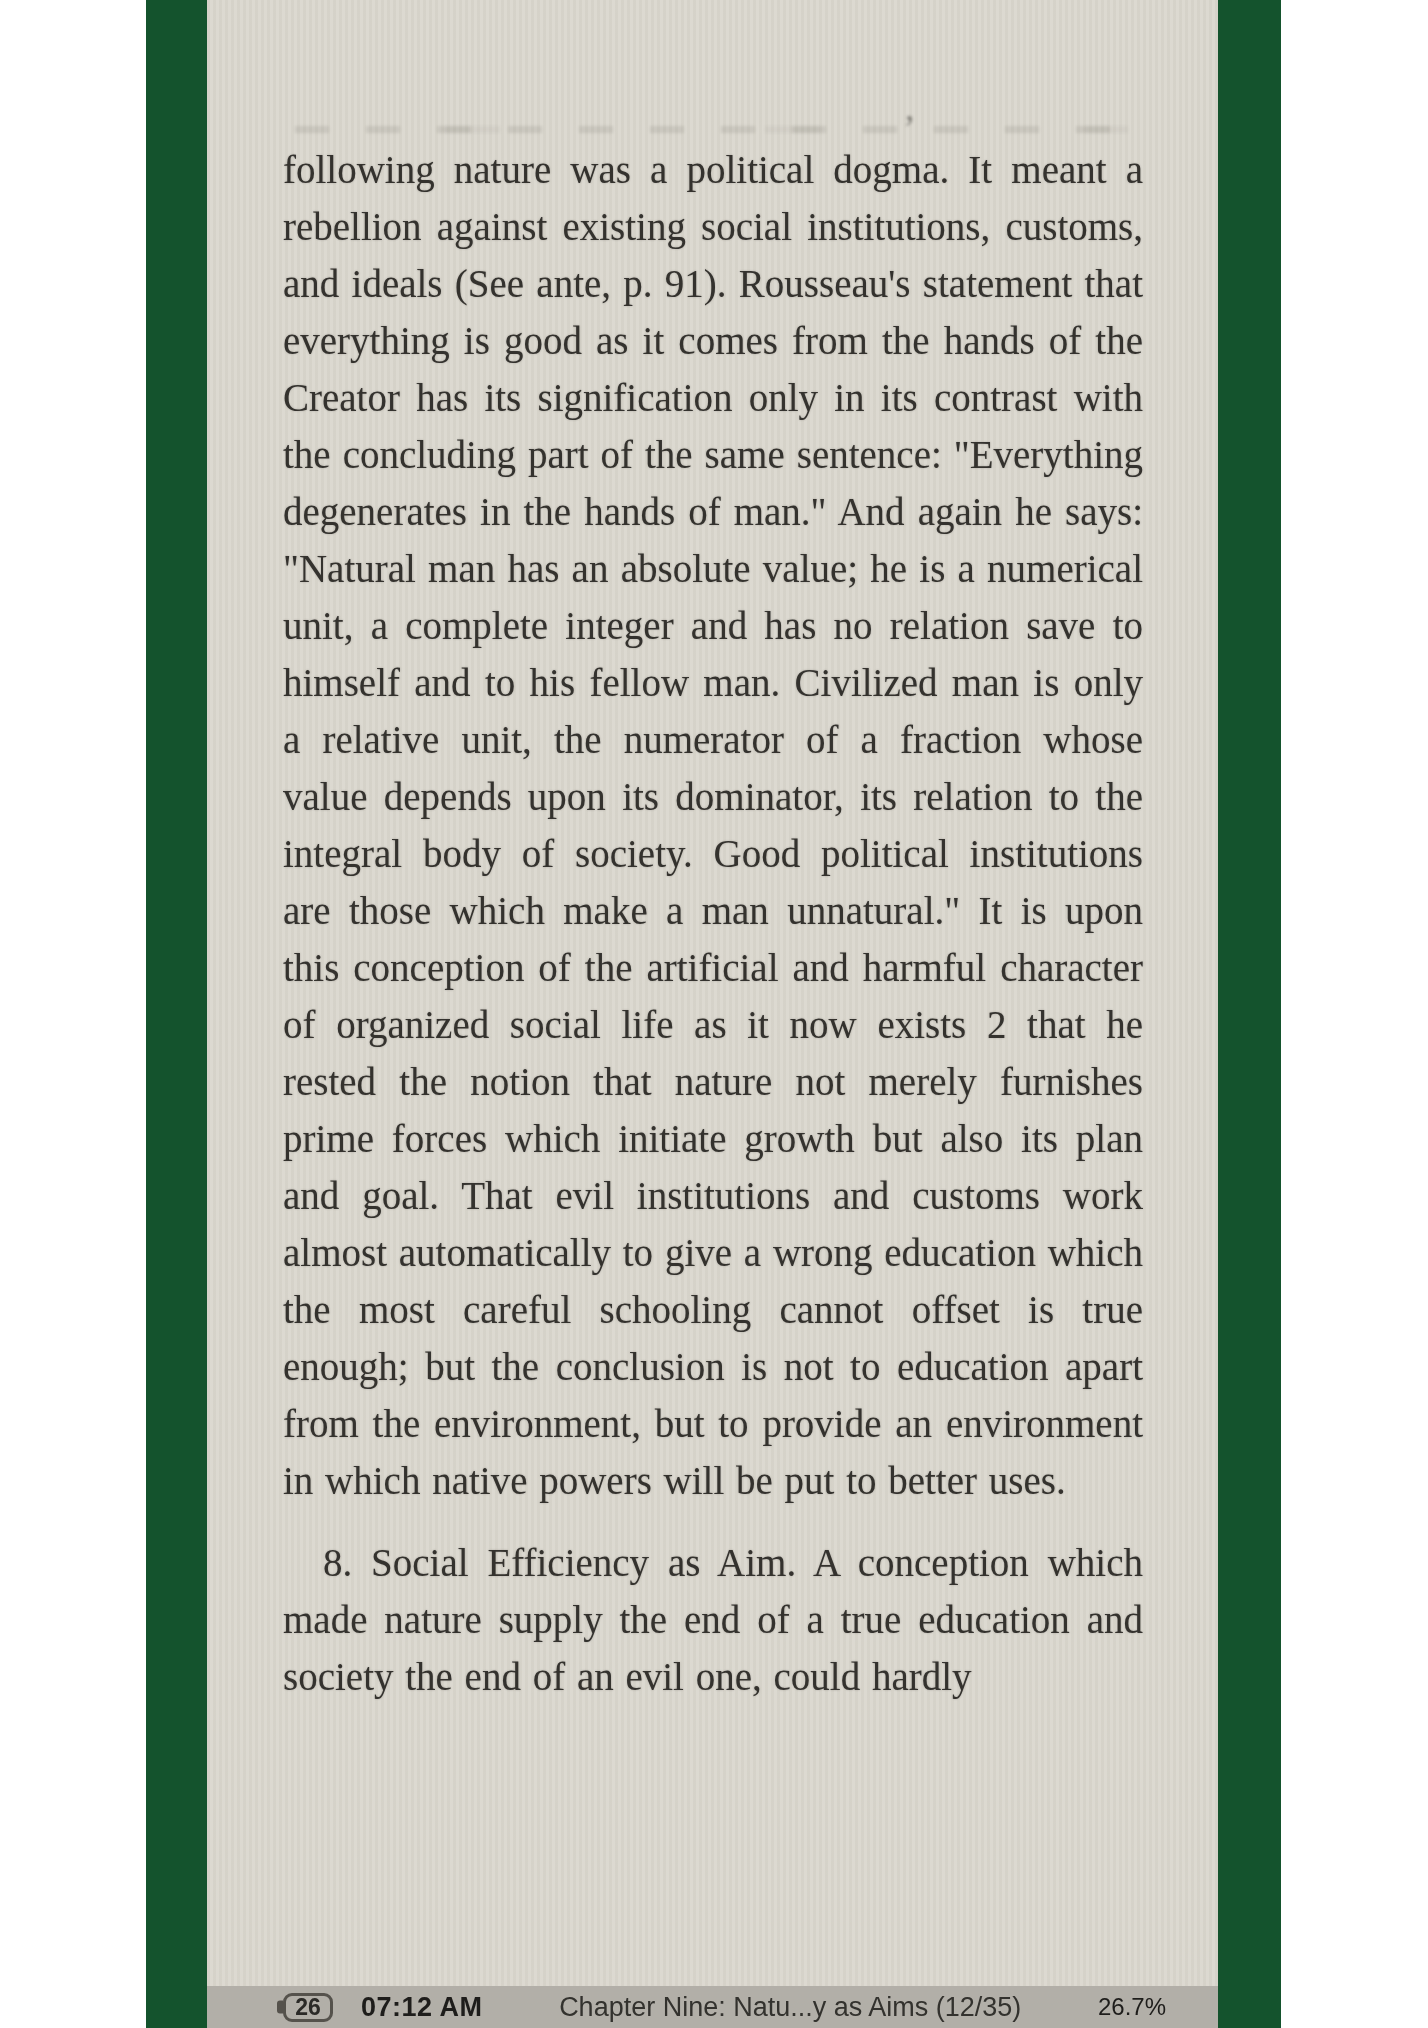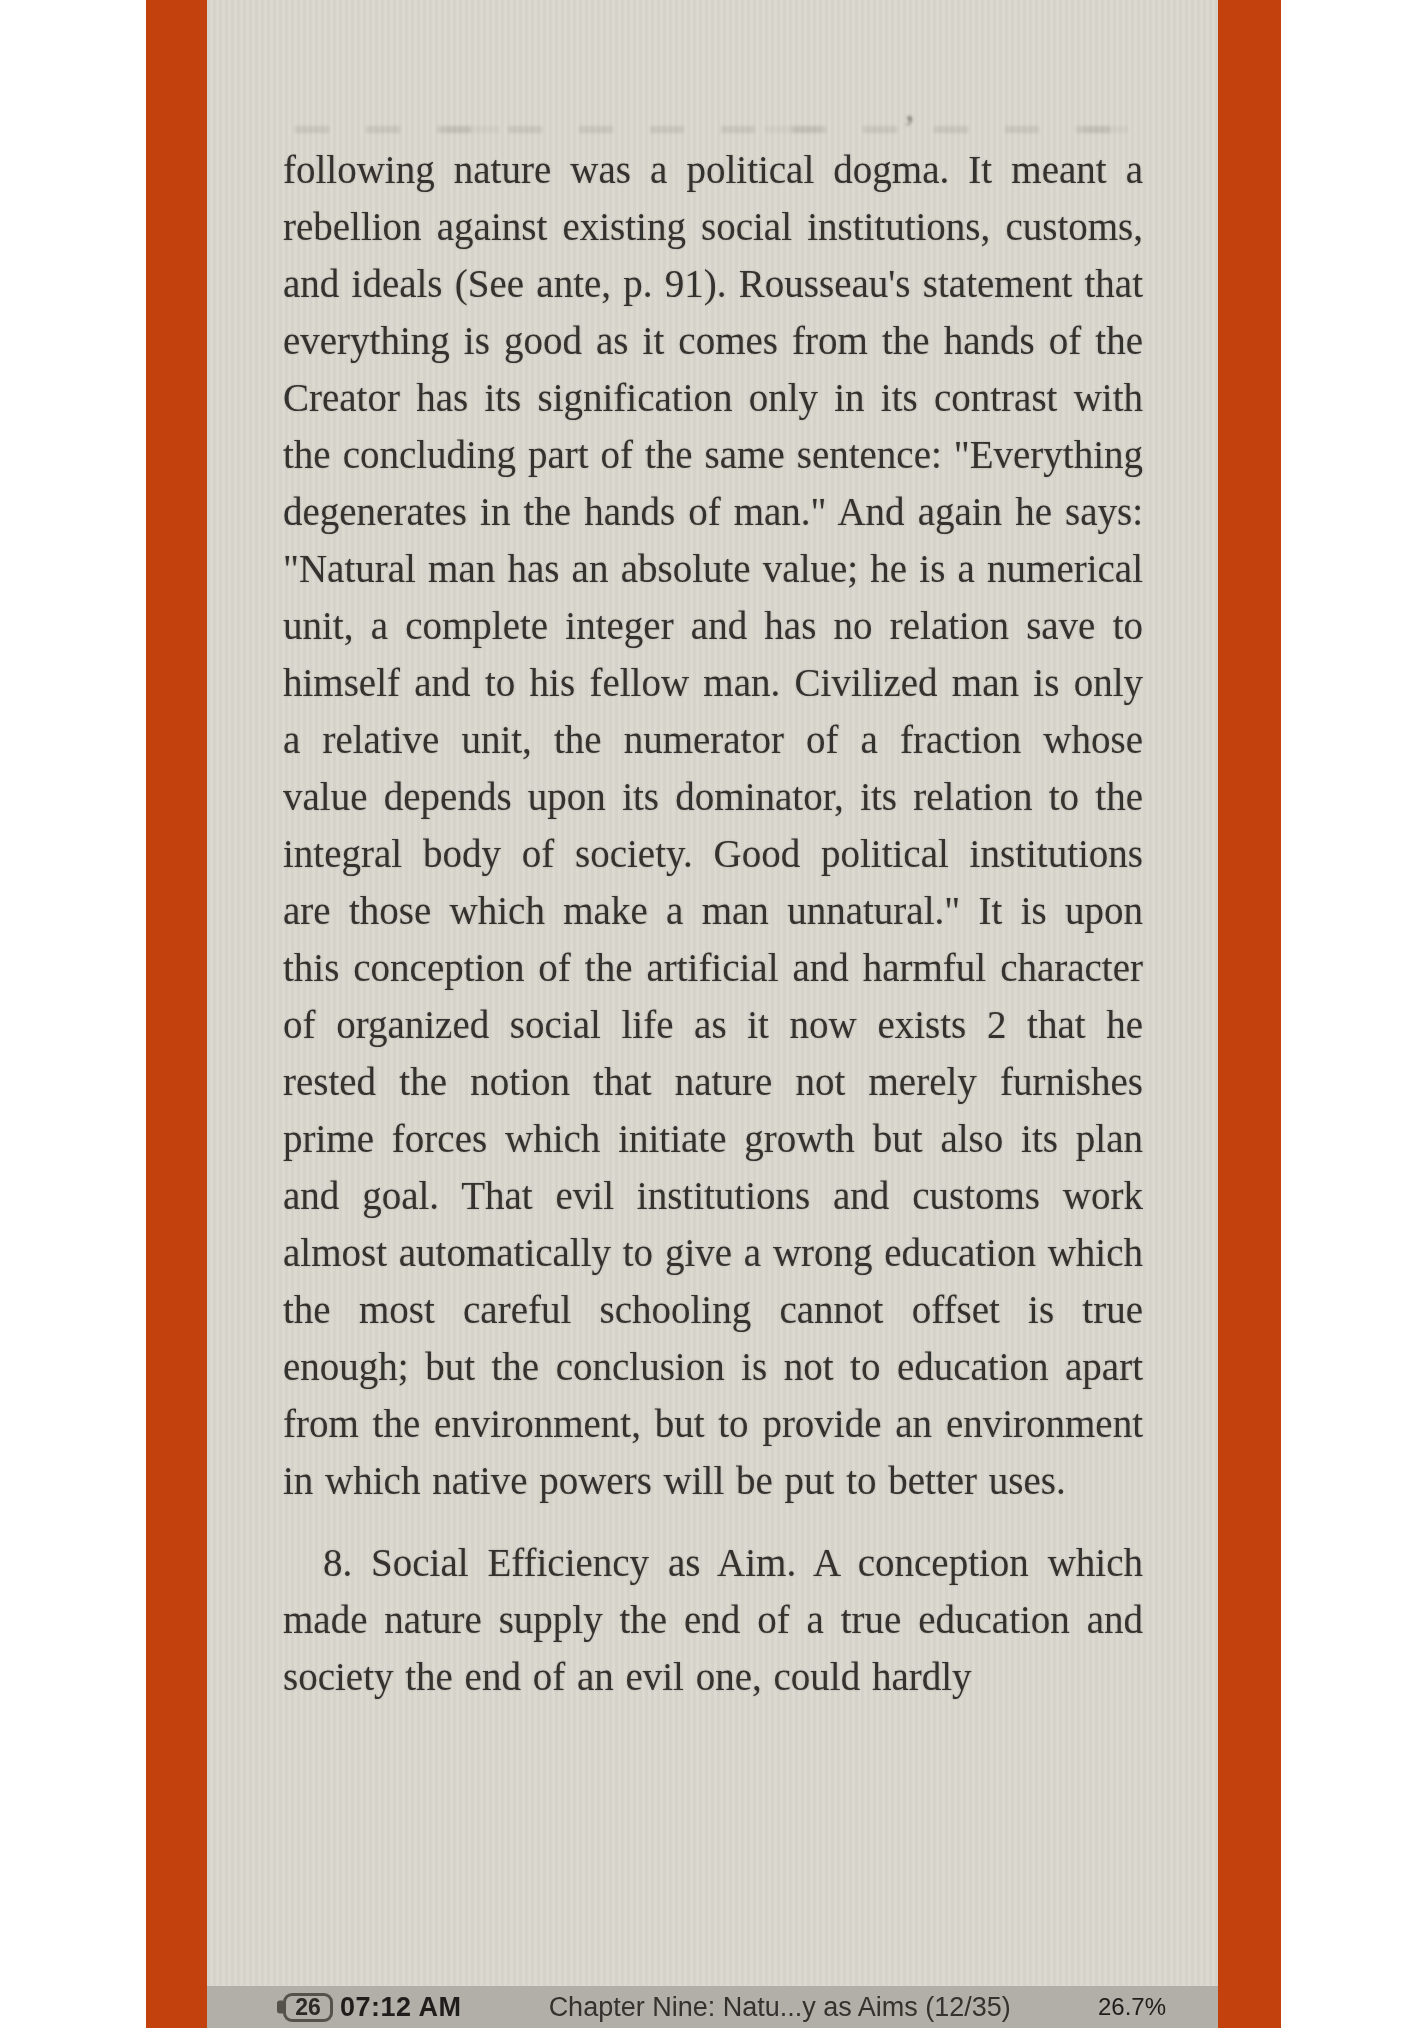--- a/index.html
+++ b/index.html
@@ -15,21 +15,21 @@
     height: 2028px;
     background: #ffffff;
   }
   
   .frame {
     position: absolute;
     left: 146px;
     top: 0;
     width: 1135px;
     height: 2028px;
-    background: #c2410c;
+    background: #14532d;
   }
   
   .page {
     position: absolute;
     left: 61px;
     top: 0;
     width: 1011px;
     height: 2028px;
     background: #dbd8cf;
     overflow: hidden;
@@ -104,21 +104,21 @@
     height: 42px;
     background: #b2afa8;
     display: flex;
     align-items: center;
     padding: 0 52px 0 76px;
     font-family: "Liberation Sans", "DejaVu Sans", sans-serif;
   }
   .sb-left {
     display: flex;
     align-items: center;
-    gap: 7px;
+    gap: 28px;
     flex: 0 0 auto;
   }
   .battery {
     position: relative;
     display: inline-flex;
     align-items: center;
     justify-content: center;
     min-width: 50px;
     height: 29px;
     padding: 0 5px;

